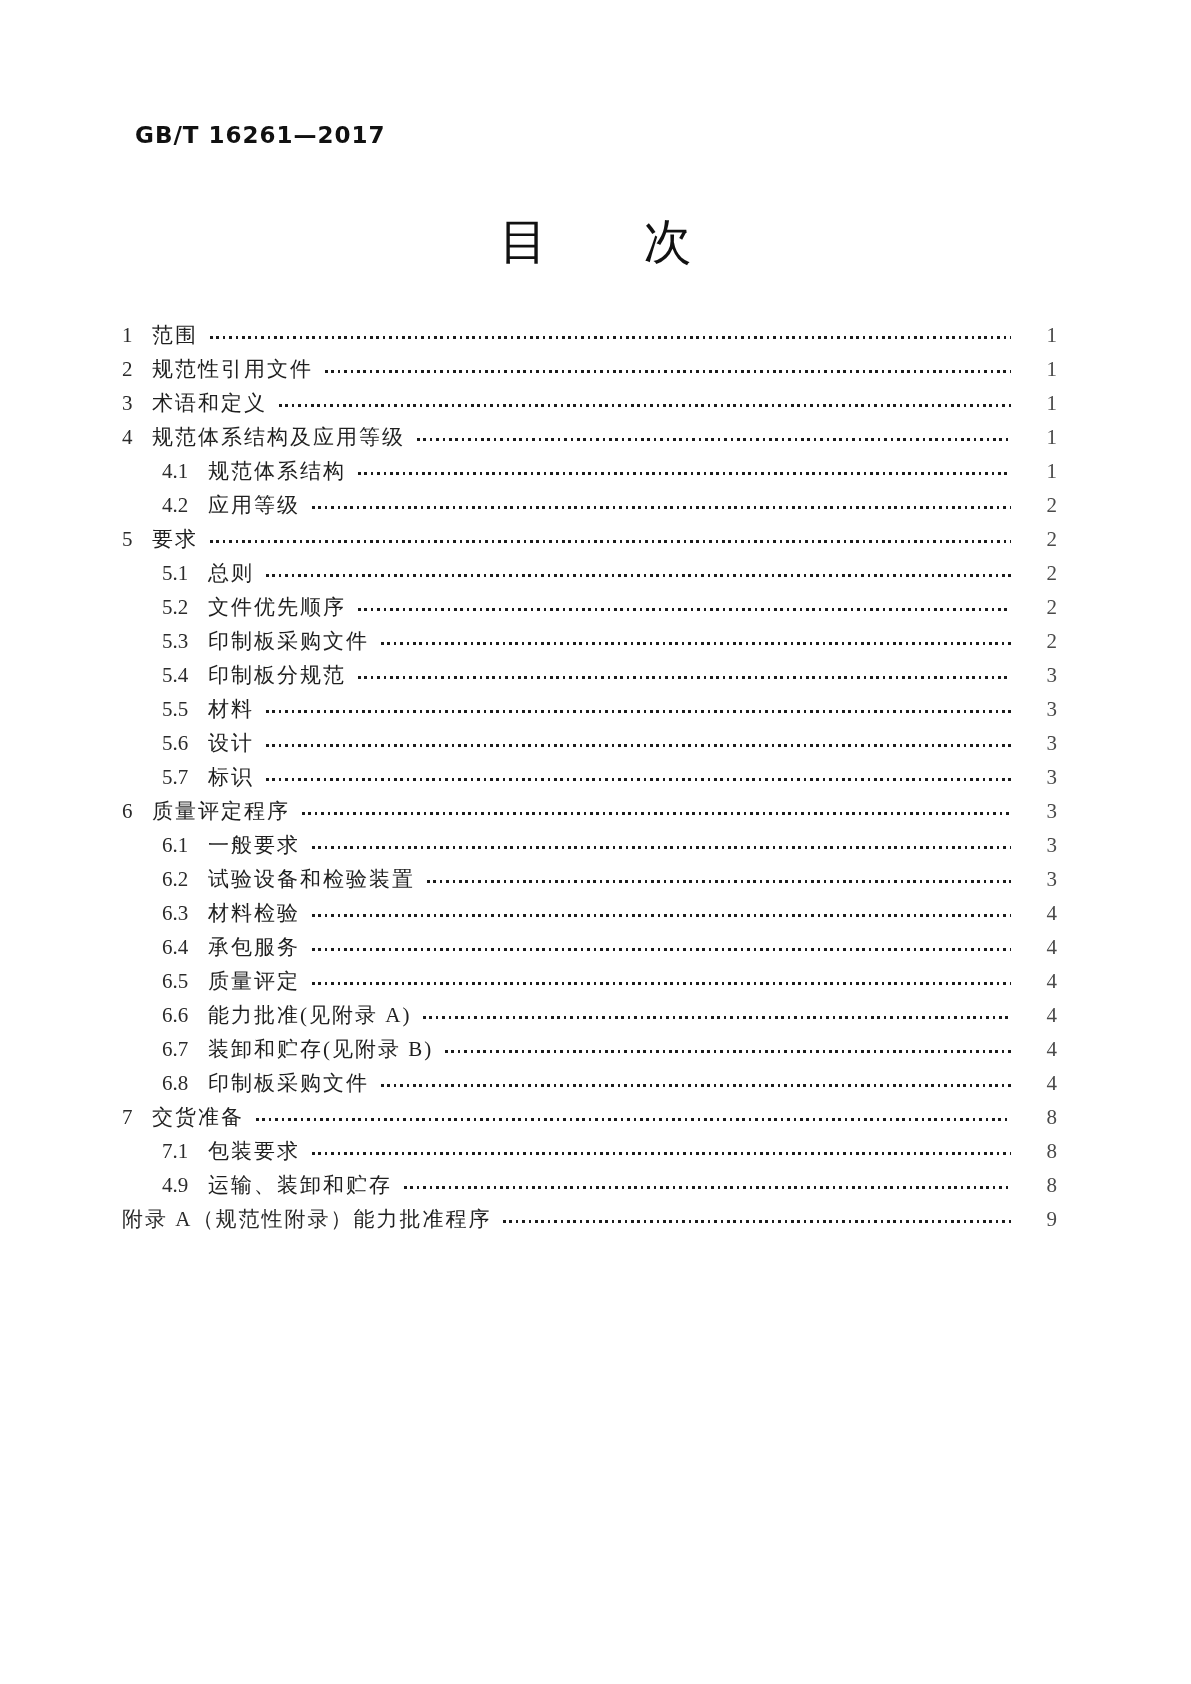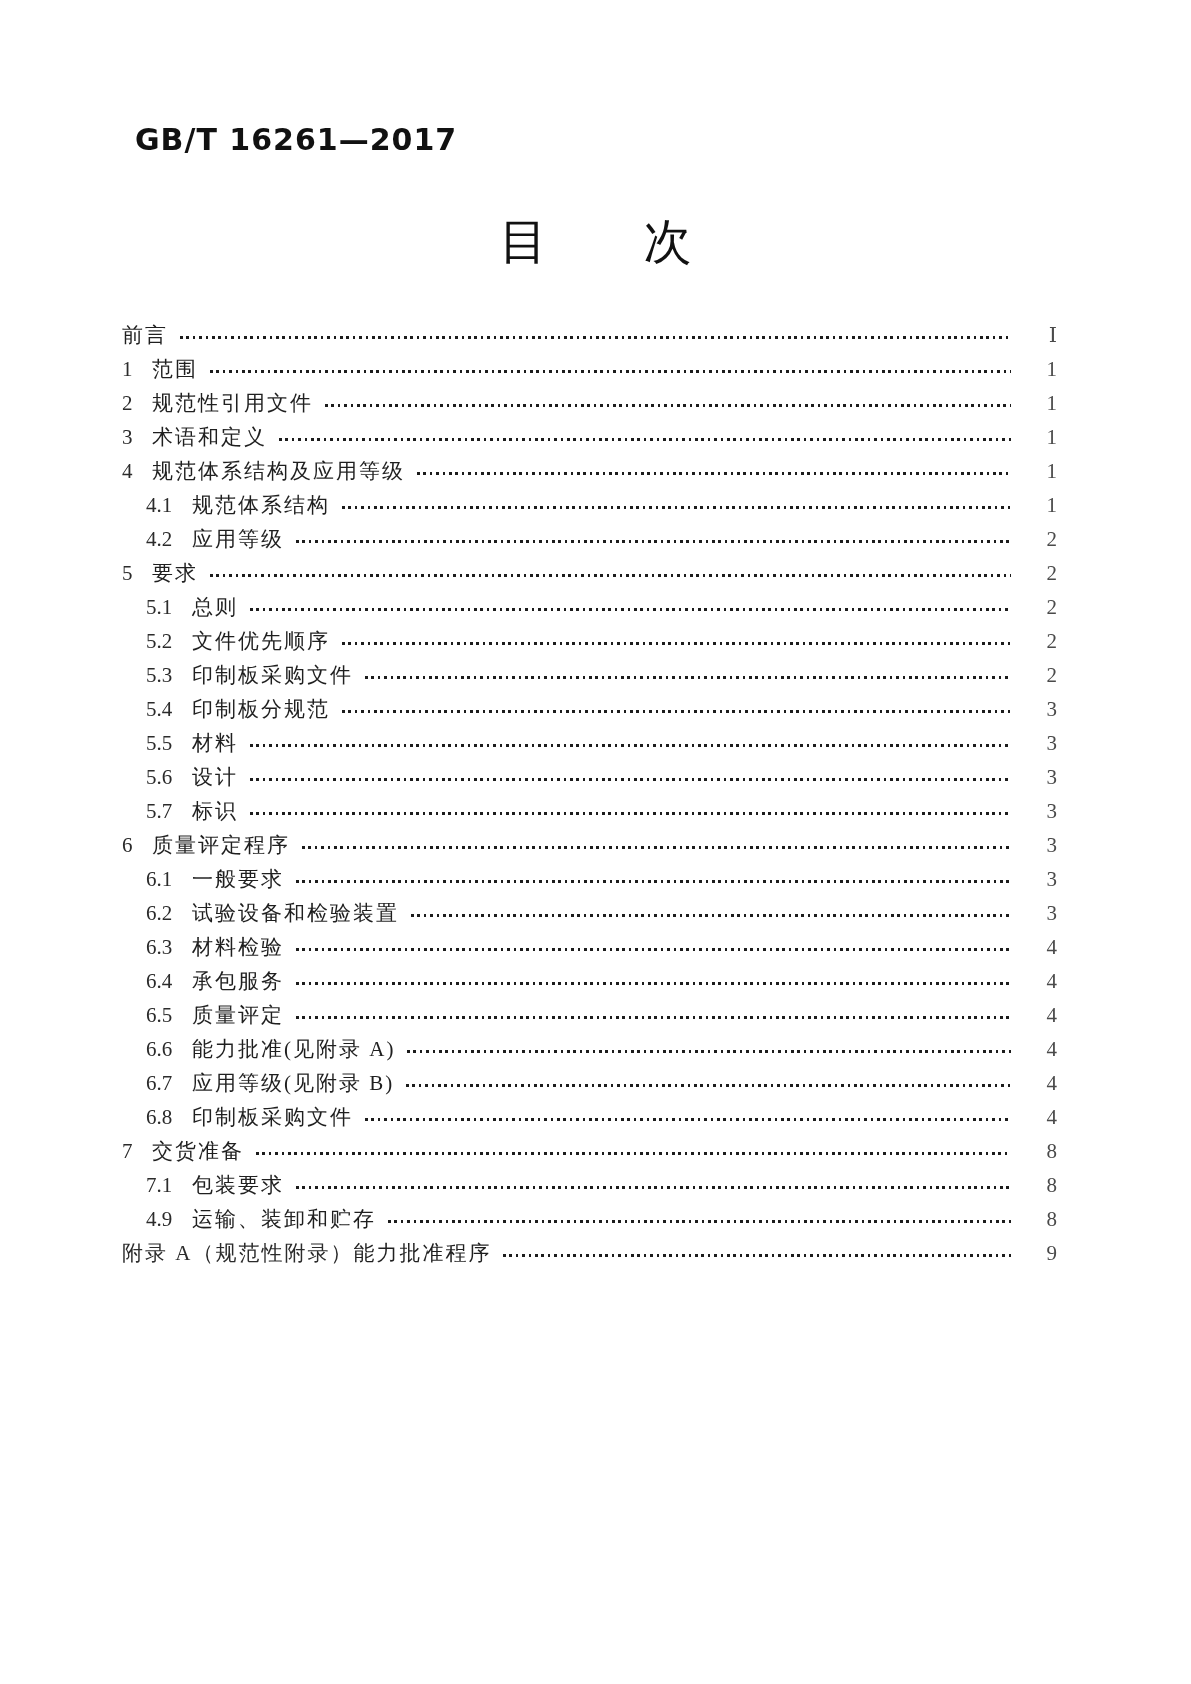--- a/index.html
+++ b/index.html
@@ -9,21 +9,21 @@
     margin:0 auto;
     background:#ffffff;
     font-family:"Liberation Serif","DejaVu Serif",serif;
     color:#1f1f1f;
     overflow:hidden;
   }
   .doc-header{
     position:absolute;left:135px;top:122px;
     font-family:"DejaVu Sans","Liberation Sans",sans-serif;
     font-weight:bold;
-    font-size:30px;
+    font-size:23px;
     letter-spacing:1px;
     color:#111;
   }
   .doc-title{
     position:absolute;top:216px;left:0;right:0;
     margin:0;
     text-align:center;
     font-size:48px;
     line-height:1.1;
     font-weight:normal;
@@ -39,21 +39,21 @@
     font-size:21px;
     white-space:nowrap;
   }
   .num{
     flex:0 0 auto;
     width:30px;
     color:#2b2b2b;
   }
   .num:empty{display:none;}
   .lvl1{padding-left:24px;}
-  .lvl1 .num{width:46px;}
+  .lvl1 .num{width:46px;margin-left:16px;}
   .appendix .num{width:auto;letter-spacing:2px;}
   .lbl{
     flex:0 0 auto;
     letter-spacing:2px;
   }
   .dots{
     flex:1 1 auto;
     height:3px;
     margin:0 10px 0 12px;
     transform:translateY(2px);
@@ -71,26 +71,20 @@
 <body>
 
 <div class="page">
 
   <div class="doc-header">GB/T 16261—2017</div>
 
   <h1 class="doc-title">目　　次</h1>
 
   <div class="toc">
 
-    <div class="row lvl0">
-
-      <span class="lbl">前言</span>
-      <span class="dots"></span>
-      <span class="pg">Ⅰ</span>
-    </div>
 
     <div class="row lvl0">
       <span class="num">1</span>
       <span class="lbl">范围</span>
       <span class="dots"></span>
       <span class="pg">1</span>
     </div>
 
     <div class="row lvl0">
       <span class="num">2</span>
@@ -227,21 +221,21 @@
 
     <div class="row lvl1">
       <span class="num">6.6</span>
       <span class="lbl">能力批准(见附录 A)</span>
       <span class="dots"></span>
       <span class="pg">4</span>
     </div>
 
     <div class="row lvl1">
       <span class="num">6.7</span>
-      <span class="lbl">应用等级(见附录 B)</span>
+      <span class="lbl">装卸和贮存(见附录 B)</span>
       <span class="dots"></span>
       <span class="pg">4</span>
     </div>
 
     <div class="row lvl1">
       <span class="num">6.8</span>
       <span class="lbl">印制板采购文件</span>
       <span class="dots"></span>
       <span class="pg">4</span>
     </div>

